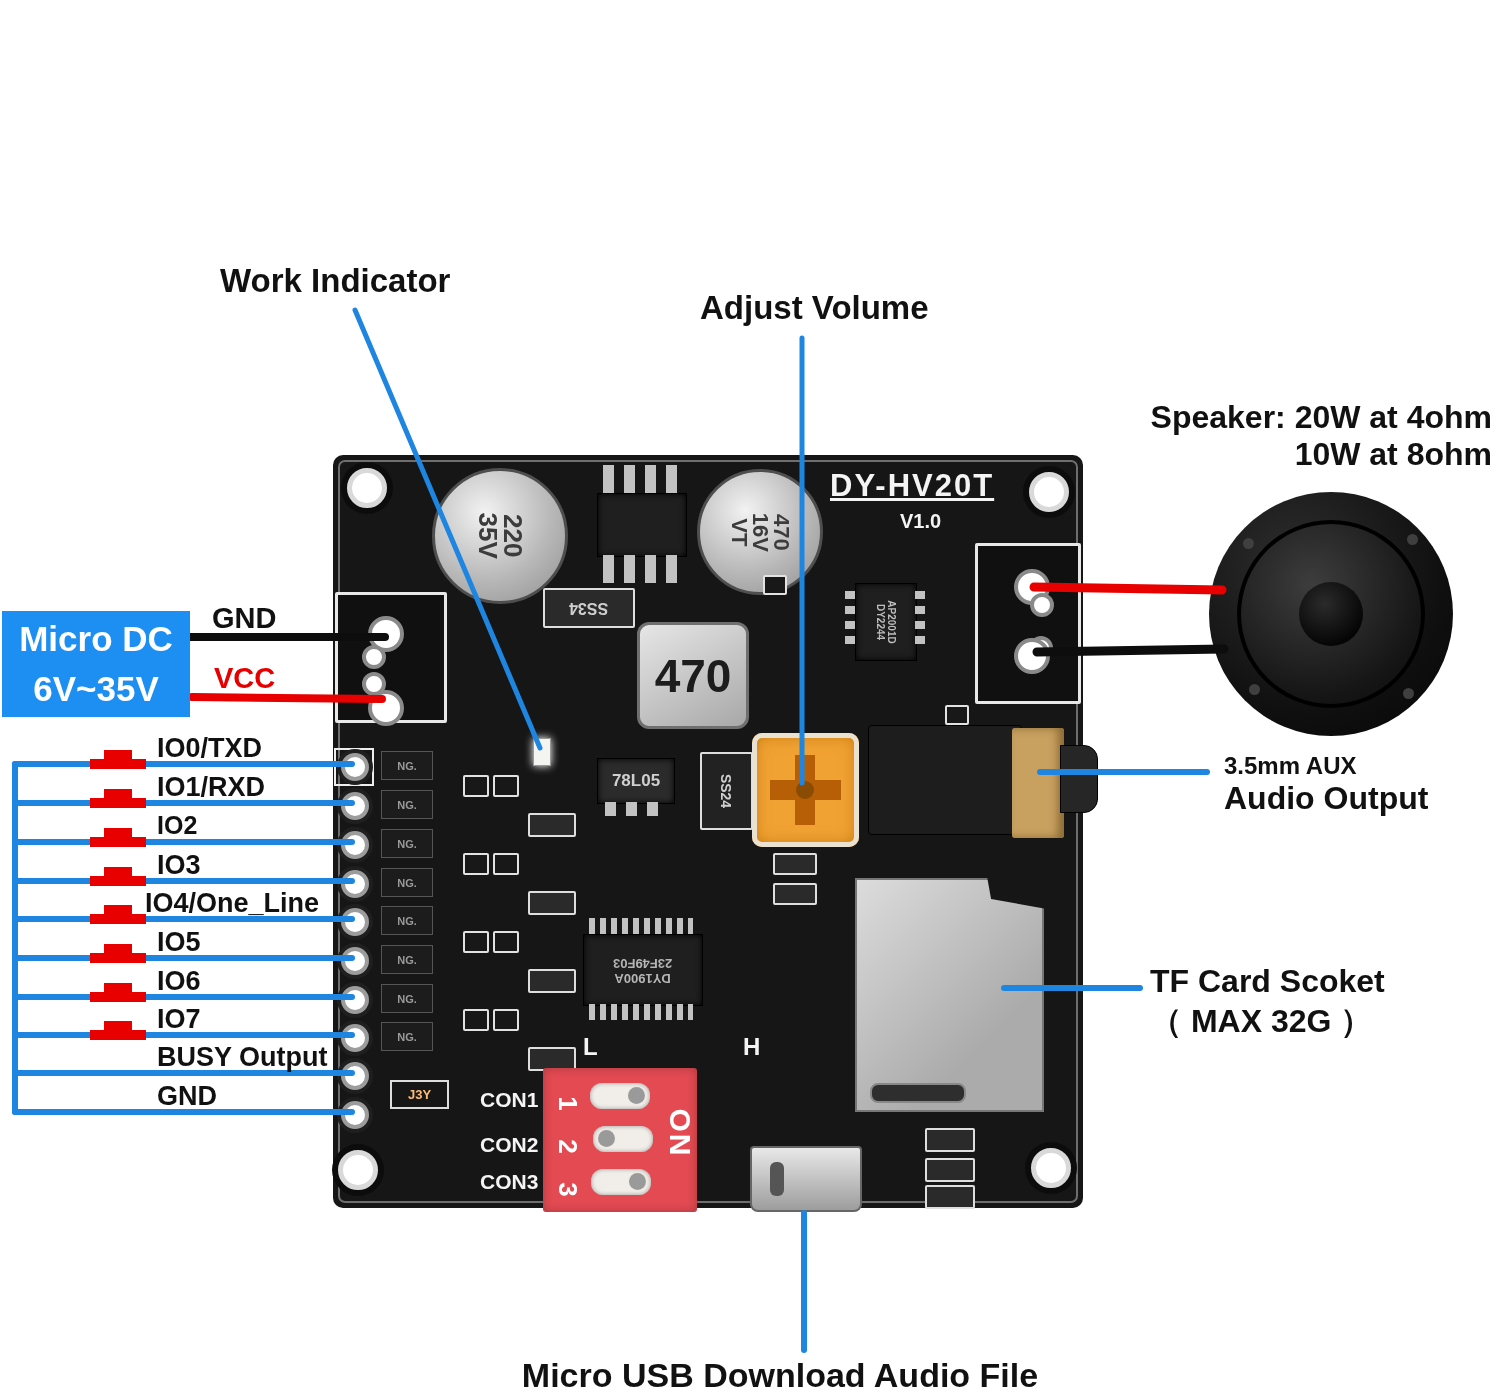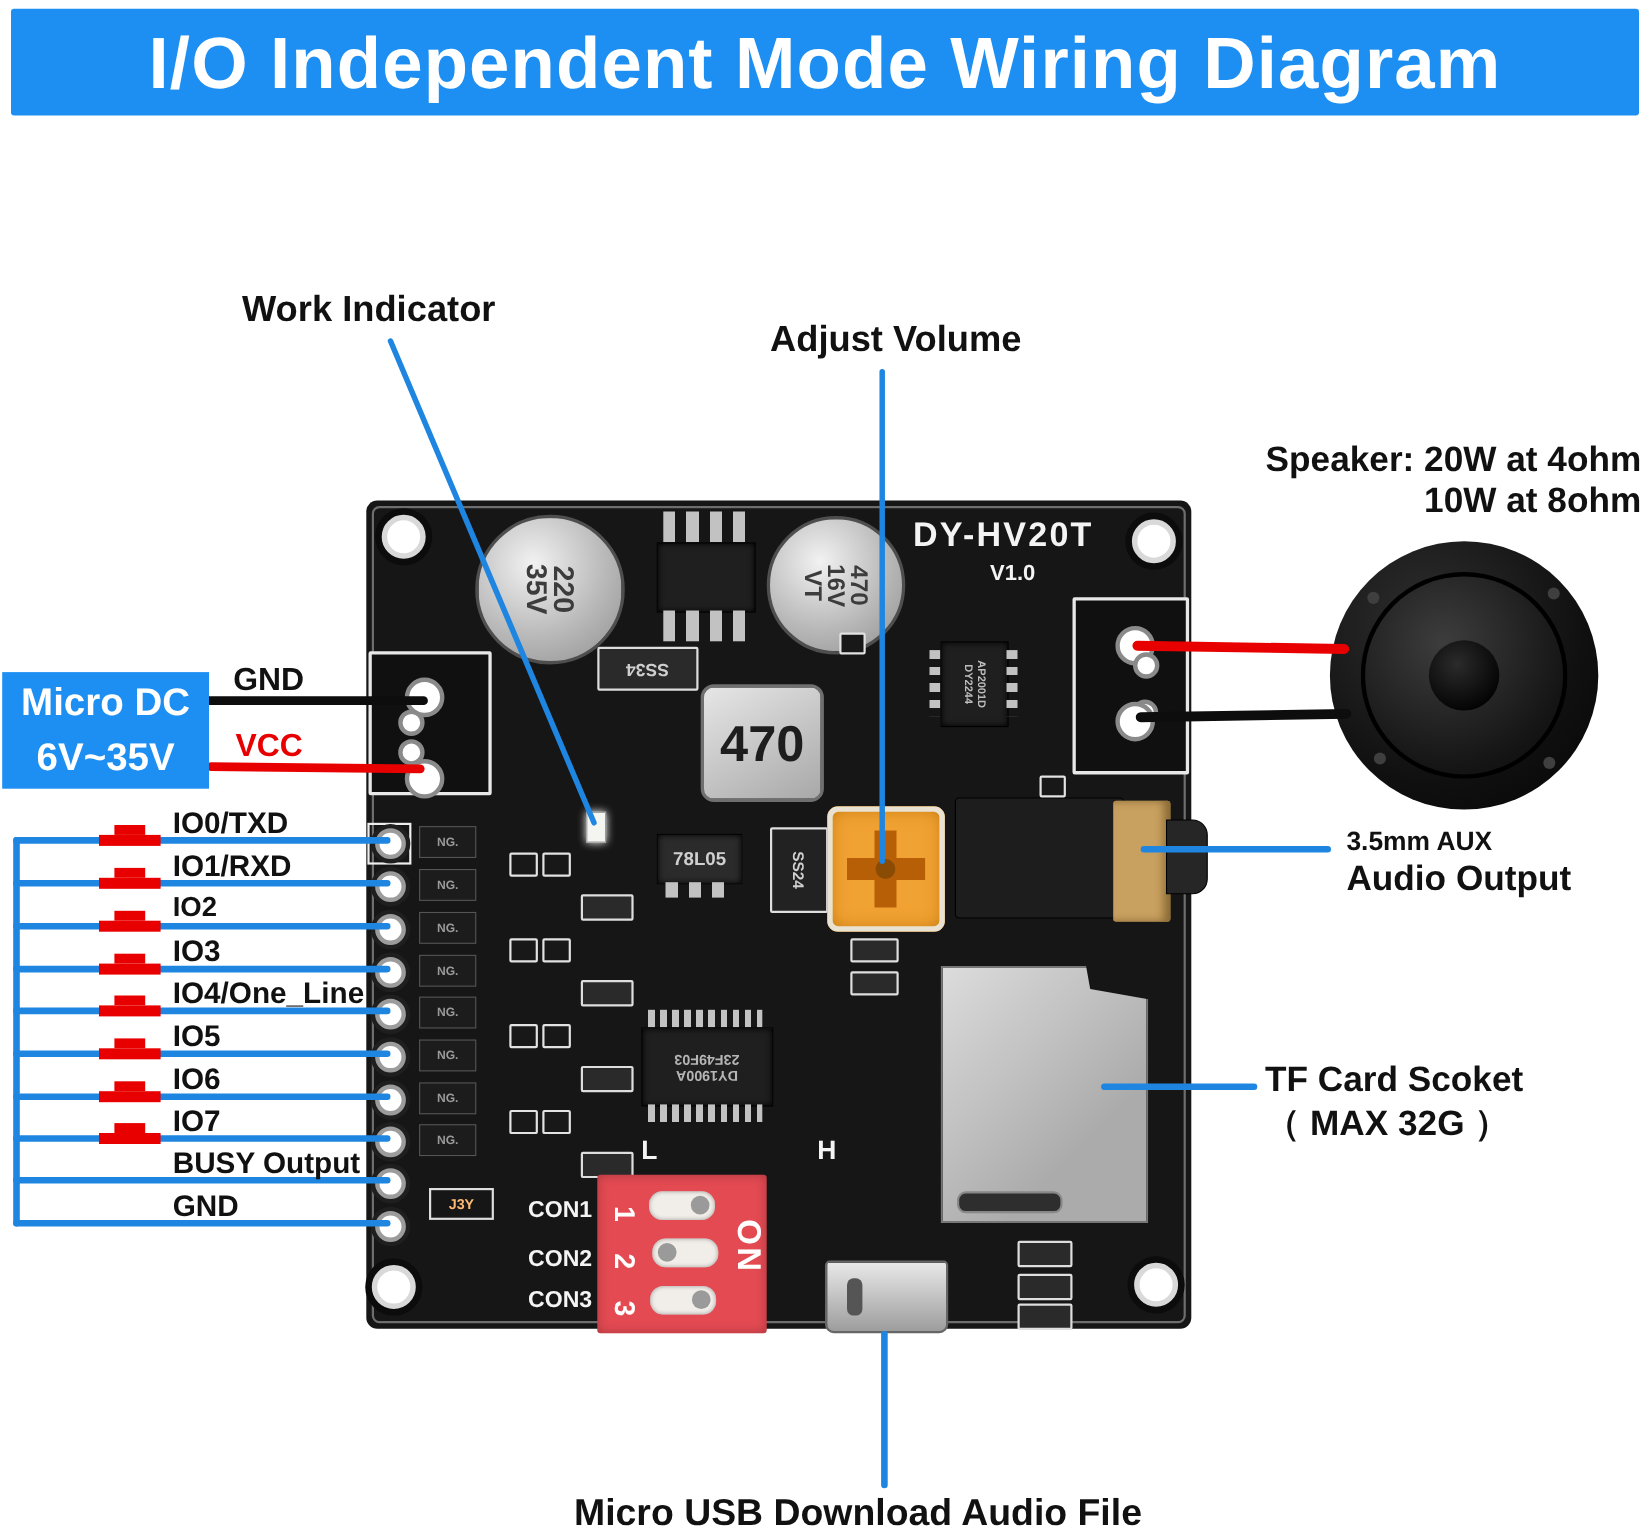--- a/index.html
+++ b/index.html
@@ -54,23 +54,20 @@
   .screw{width:11px;height:11px;border-radius:50%;background:#3f3f3f;}
 
   .inputbox{background:#1E8FF2;color:#fff;font-weight:bold;text-align:center;
             display:flex;flex-direction:column;justify-content:center;}
 </style>
 </head>
 <body>
 
 <div id="scene">
 
-  <div class="abs banner">
-    <span>I/O Independent Mode Wiring Diagram</span>
-  </div>
 
   <div class="abs board">
     <div class="abs frame"></div>
 
     <div class="abs hole" style="left:14px;top:13px;width:30px;height:30px;"></div>
     <div class="abs hole" style="left:696px;top:17px;width:30px;height:30px;"></div>
     <div class="abs hole" style="left:5px;top:695px;width:30px;height:30px;"></div>
     <div class="abs hole" style="left:698px;top:693px;width:30px;height:30px;"></div>
 
     <div class="abs cap" style="left:99px;top:13px;width:130px;height:130px;">
@@ -84,21 +81,21 @@
         <div>470</div>
         <div>16V</div>
         <div>VT</div>
       </div>
     </div>
 
     <div class="abs pinsH" style="left:270px;top:10px;width:78px;height:28px;"></div>
     <div class="abs chipbody" style="left:264px;top:38px;width:88px;height:62px;"></div>
     <div class="abs pinsH" style="left:270px;top:100px;width:78px;height:28px;"></div>
 
-    <div class="abs silk" style="left:497px;top:13px;font-size:31px;letter-spacing:2px;">DY-HV20T</div>
+    <div class="abs silk" style="left:497px;top:13px;font-size:31px;letter-spacing:2px;text-decoration:underline;">DY-HV20T</div>
     <div class="abs silk" style="left:567px;top:55px;font-size:20px;">V1.0</div>
 
     <div class="abs connbox" style="left:642px;top:88px;width:100px;height:155px;"></div>
     <div class="abs pad" style="left:681px;top:114px;width:28px;height:28px;"></div>
     <div class="abs pad" style="left:697px;top:138px;width:16px;height:16px;"></div>
     <div class="abs pad" style="left:696px;top:181px;width:16px;height:16px;"></div>
     <div class="abs pad" style="left:681px;top:183px;width:28px;height:28px;"></div>
 
     <div class="abs connbox" style="left:2px;top:137px;width:106px;height:125px;"></div>
     <div class="abs pad" style="left:35px;top:161px;width:28px;height:28px;"></div>
@@ -324,20 +321,20 @@
     <div>Micro DC</div>
     <div>6V~35V</div>
   </div>
   <div class="abs lbl" style="left:212px;top:602px;font-size:29px;">GND</div>
   <div class="abs lbl" style="left:214px;top:662px;font-size:29px;color:#E80000;">VCC</div>
 
   <div class="abs lbl" style="left:157px;top:733px;font-size:27px;">IO0/TXD</div>
   <div class="abs lbl" style="left:157px;top:772px;font-size:27px;">IO1/RXD</div>
   <div class="abs lbl" style="left:157px;top:811px;font-size:25px;">IO2</div>
   <div class="abs lbl" style="left:157px;top:850px;font-size:27px;">IO3</div>
-  <div class="abs lbl" style="left:157px;top:888px;font-size:27px;">IO4/One_Line</div>
+  <div class="abs lbl" style="left:145px;top:888px;font-size:27px;">IO4/One_Line</div>
   <div class="abs lbl" style="left:157px;top:927px;font-size:27px;">IO5</div>
   <div class="abs lbl" style="left:157px;top:966px;font-size:27px;">IO6</div>
   <div class="abs lbl" style="left:157px;top:1004px;font-size:27px;">IO7</div>
   <div class="abs lbl" style="left:157px;top:1042px;font-size:27px;">BUSY Output</div>
   <div class="abs lbl" style="left:157px;top:1081px;font-size:27px;">GND</div>
 
 </div>
 
 </body></html>

